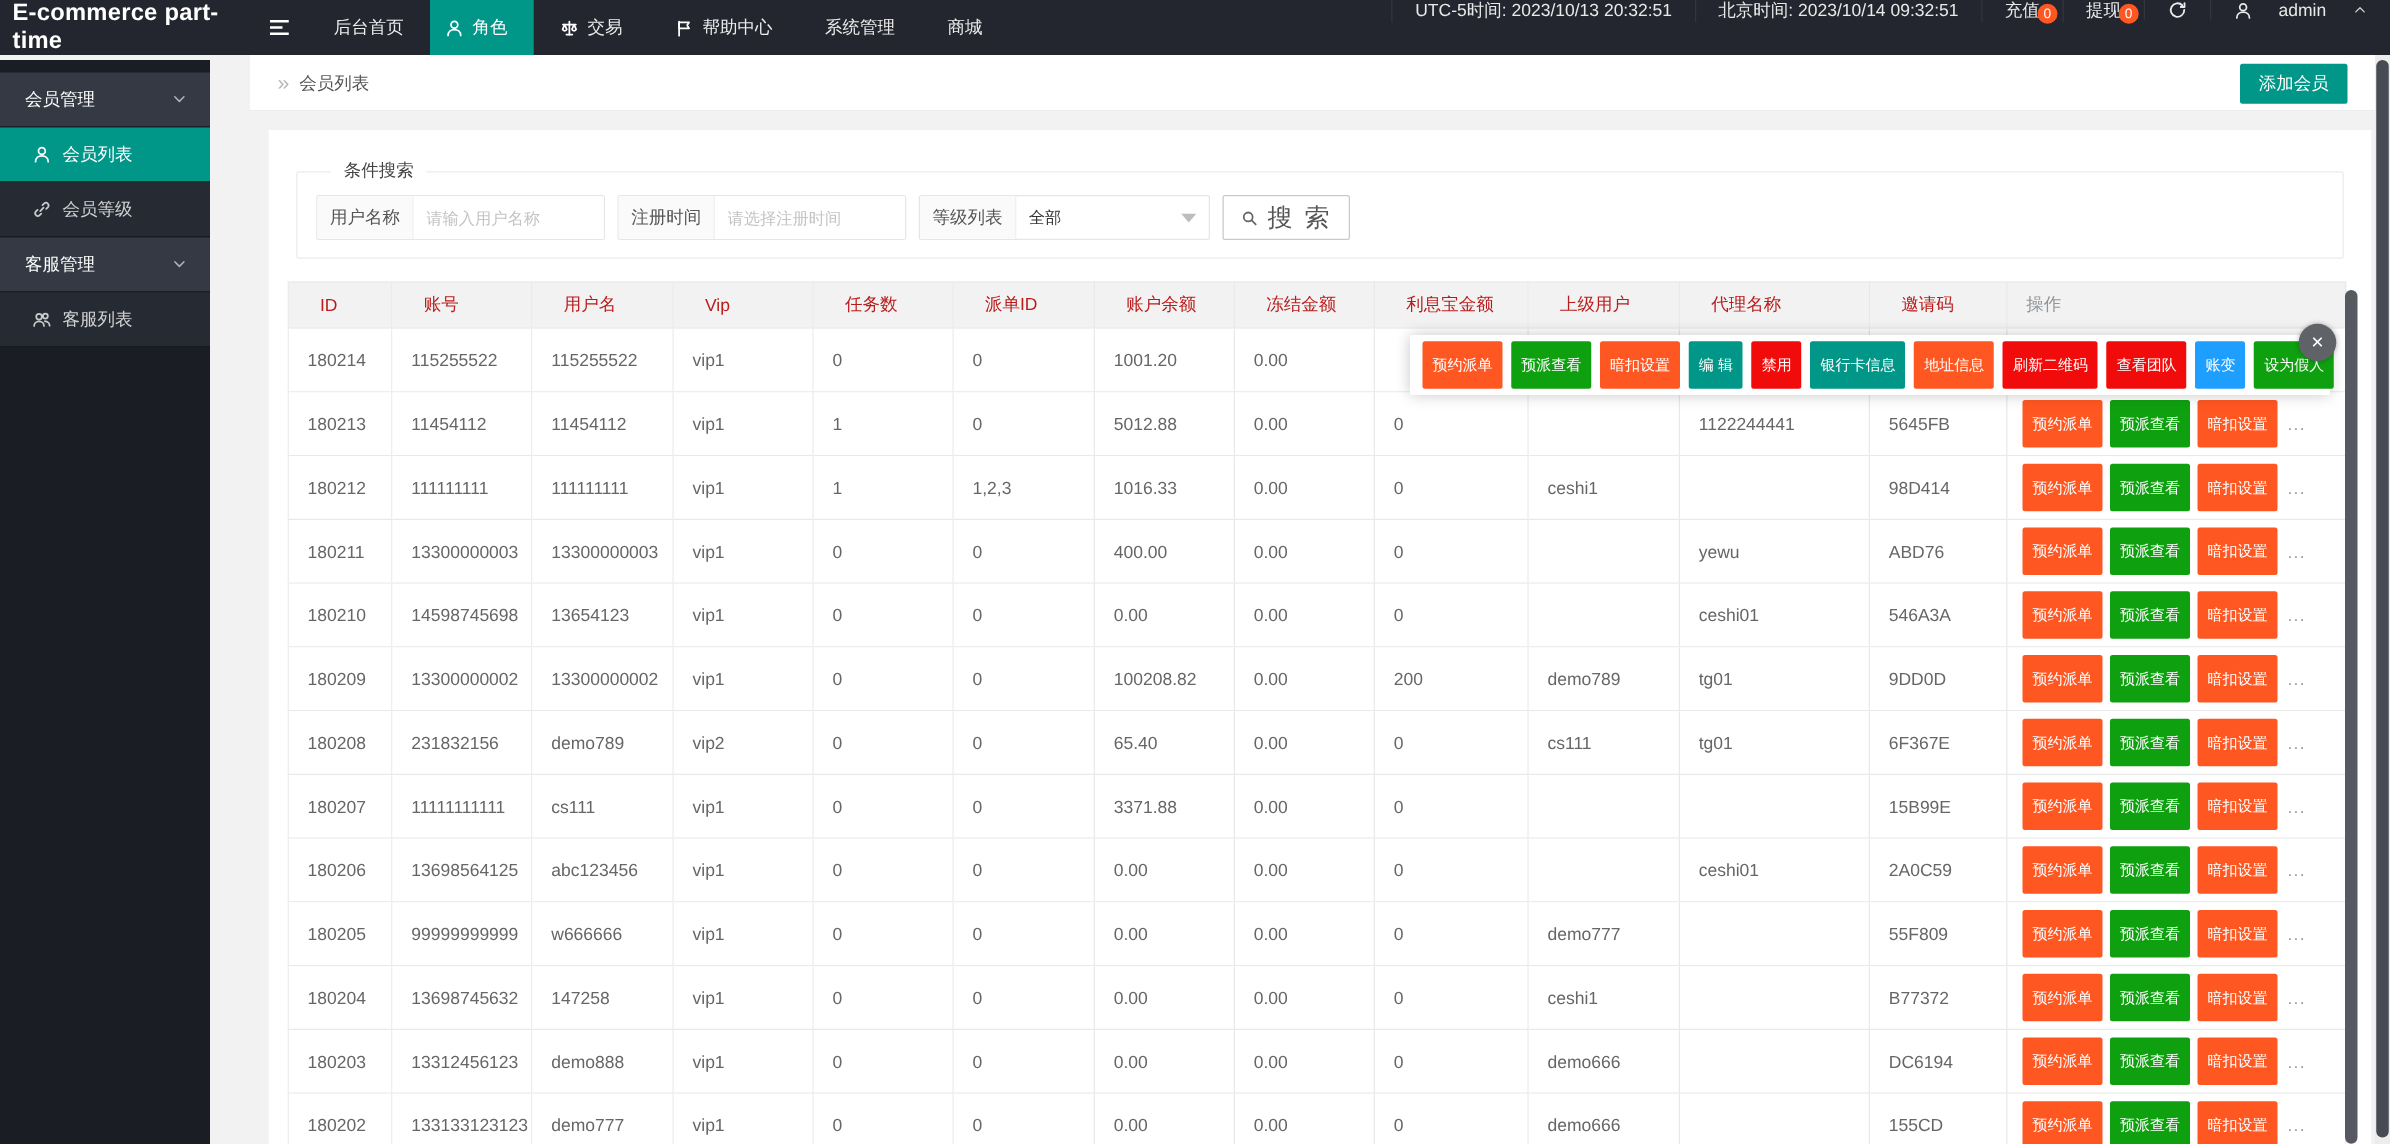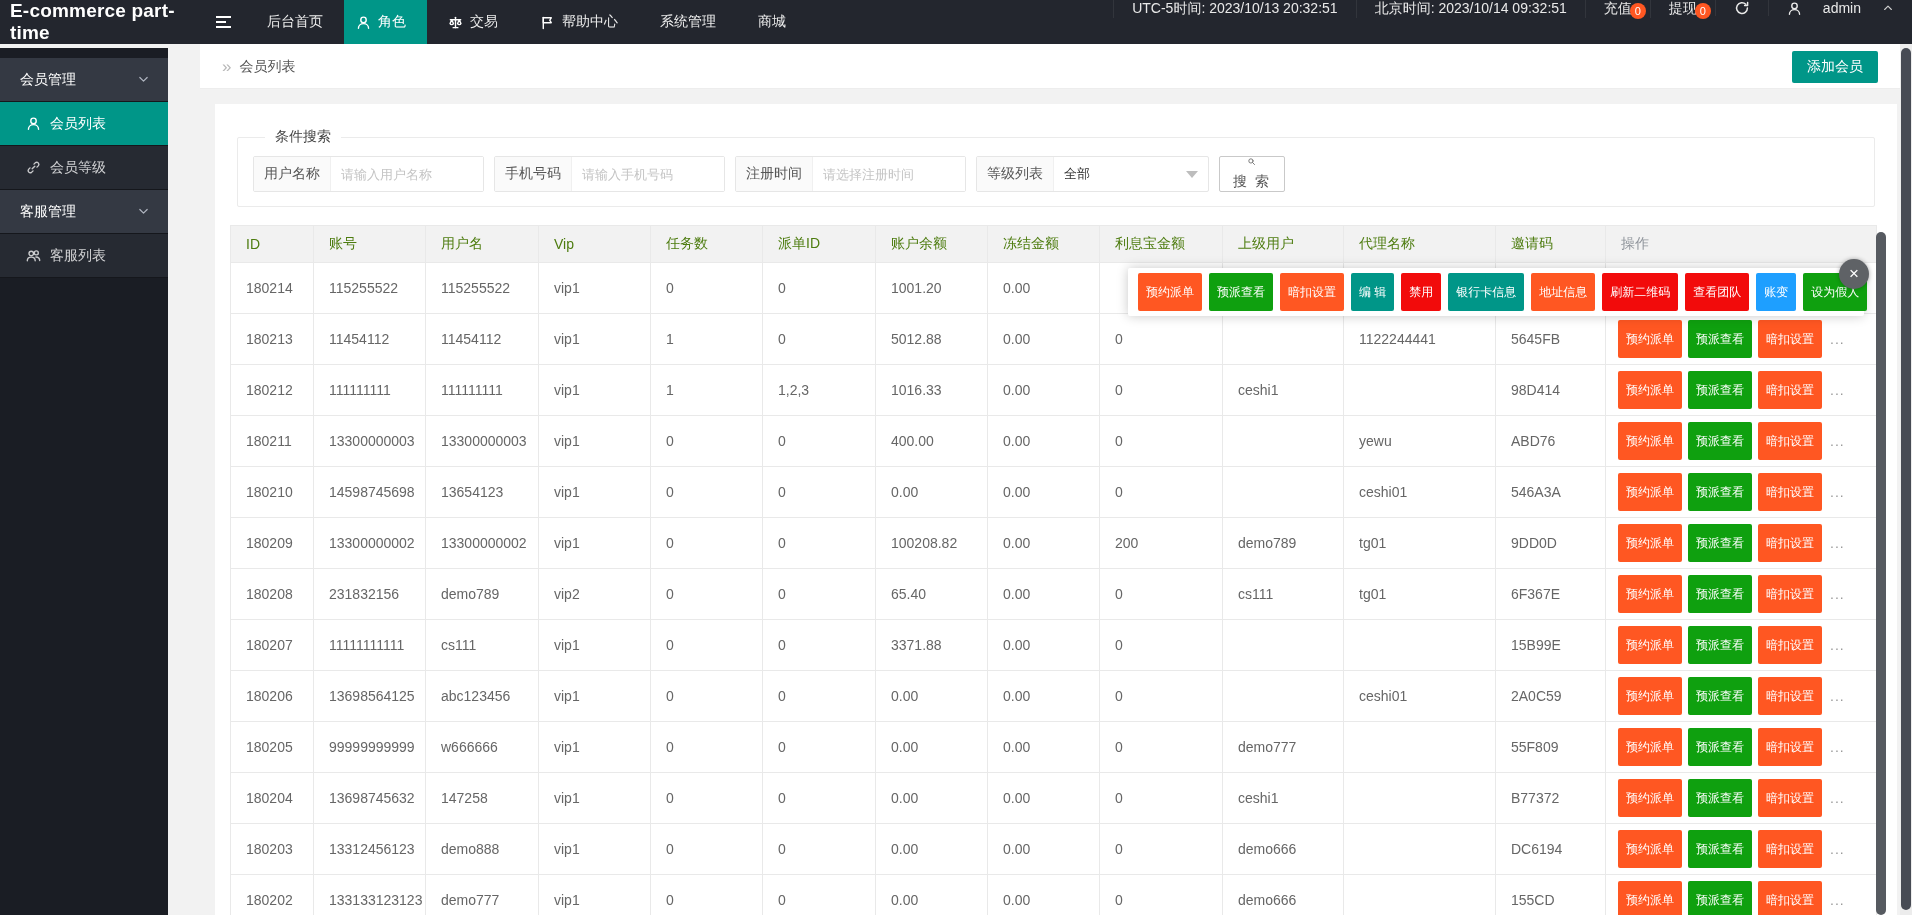--- a/index.html
+++ b/index.html
@@ -38,25 +38,25 @@
   fieldset.search { margin:24px 7px 0 7px; border:1px solid #ebebeb; border-radius:2px; padding:10px 15px 14px 15px; }
   fieldset.search legend { font-size:14px; color:#444; padding:0 10px; margin-left:12px; }
   .search-row { display:flex; gap:10px; align-items:center; }
   .sfield { display:flex; align-items:stretch; height:36px; border:1px solid #e6e6e6; border-radius:2px; background:#fff; }
   .slabel { display:flex; align-items:center; padding:0 10px; background:#fafafa; color:#555; font-size:14px; border-right:1px solid #f0f0f0; white-space:nowrap; }
   .sfield input { border:none; outline:none; width:152px; padding:0 10px; font-size:13px; color:#666; }
   .sfield input::placeholder { color:#c4c4c4; }
   .sval { display:flex; align-items:center; width:132px; padding:0 10px; font-size:13px; color:#333; white-space:nowrap; }
   .sval.muted { color:#b3b3b3; }
   .caret { align-self:center; margin-right:10px; width:0; height:0; border-left:6px solid transparent; border-right:6px solid transparent; border-top:7px solid #bdbdbd; }
-  .search-btn { height:36px; display:flex; align-items:center; gap:7px; padding:0 13px; background:#fff; border:1px solid #c9c9c9; border-radius:2px; font-size:14px; color:#555; cursor:pointer; letter-spacing:2px;flex-direction:column; }
+  .search-btn { height:36px; display:flex; align-items:center; gap:7px; padding:0 13px; background:#fff; border:1px solid #c9c9c9; border-radius:2px; font-size:20px; color:#555; cursor:pointer; letter-spacing:2px; }
 
   .table-wrap { position:relative; margin-top:18px; height:720px; overflow:hidden; }
   table.tbl { table-layout:fixed; width:1426px; border-collapse:separate; border-spacing:0; }
-  .tbl th { height:38px; background:#f2f2f2; color:#4d7c0f; font-weight:400; font-size:14px; text-align:left; padding-left:15px; border-top:1px solid #e9e9e9; border-right:1px solid #e9e9e9; border-bottom:1px solid #e9e9e9; white-space:nowrap; overflow:hidden;margin-left:40px; }
+  .tbl th { height:38px; background:#f2f2f2; color:#b91c1c; font-weight:400; font-size:14px; text-align:left; padding-left:25px; border-top:1px solid #e9e9e9; border-right:1px solid #e9e9e9; border-bottom:1px solid #e9e9e9; white-space:nowrap; overflow:hidden;margin-left:40px; }
   .tbl td { height:51px; color:#666; font-size:14px; padding-left:15px; border-right:1px solid #e9e9e9; border-bottom:1px solid #e9e9e9; white-space:nowrap; overflow:hidden; background:#fff; }
   .tbl th:first-child, .tbl td:first-child { border-left:1px solid #e9e9e9; }
 
   .op-col { position:absolute; top:0; right:5px; width:272px; background:#fff; z-index:5; }
   .op-head { height:38px; background:#f2f2f2; border:1px solid #e9e9e9; border-left:1px solid #e9e9e9; display:flex; align-items:center; padding-left:15px; color:#8f949b; font-size:14px; }
   .op-cell { height:51px; border-bottom:1px solid #e9e9e9; border-left:1px solid #e9e9e9; border-right:1px solid #e9e9e9; display:flex; align-items:center; gap:6px; padding-left:12px; background:#fff; }
   .more-dots { color:#999; font-size:14px; letter-spacing:1px; padding-left:2px; }
 
   .btn { display:inline-flex; align-items:center; justify-content:center; height:38px; padding:0 8px; border:none; border-radius:2px; color:#fff; font-size:12px; white-space:nowrap; cursor:pointer; }
 
@@ -194,24 +194,20 @@
     <button class="add-btn">添加会员</button>
   </div>
 
   <div class="card">
     <fieldset class="search">
       <legend>条件搜索</legend>
       <div class="search-row" id="search-row">
           <div class="sfield">
             <div class="slabel">用户名称</div>
             <input placeholder="请输入用户名称" style="">
-          </div>
-          <div class="sfield">
-            <div class="slabel">手机号码</div>
-            <input placeholder="请输入手机号码" style="">
           </div>
           <div class="sfield">
             <div class="slabel">注册时间</div>
             <input placeholder="请选择注册时间" style="">
           </div>
           <div class="sfield">
             <div class="slabel">等级列表</div>
             <span class="sval">全部</span>
             <span class="caret"></span>
           </div>

